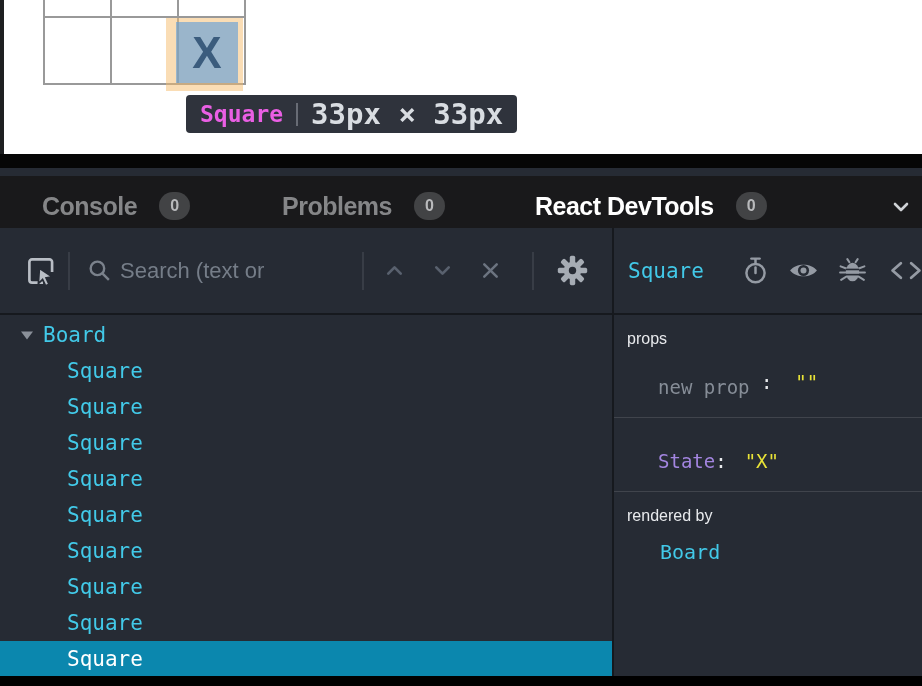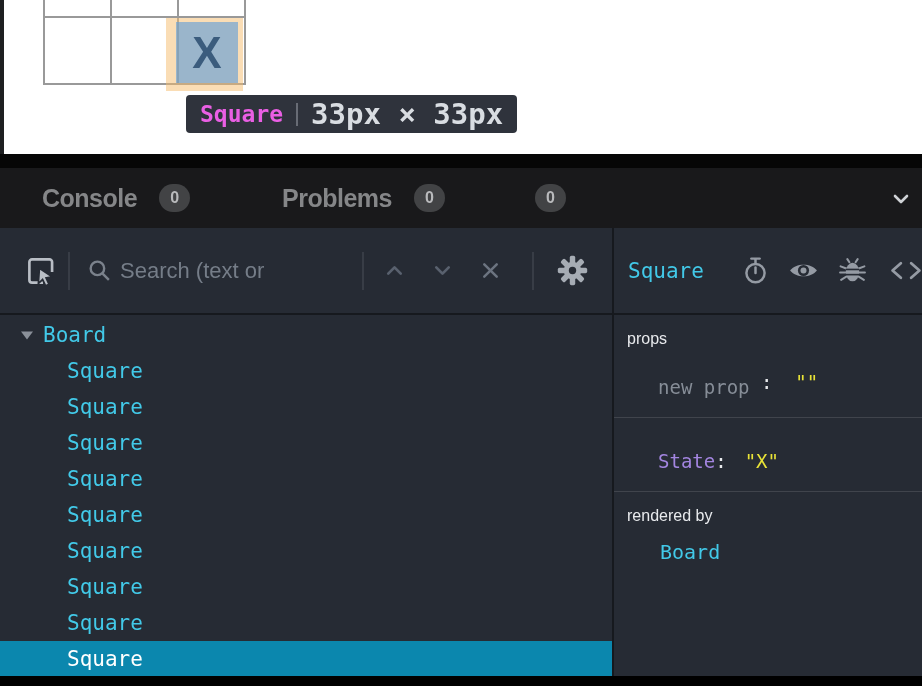--- a/index.html
+++ b/index.html
@@ -30,21 +30,21 @@
     align-items:center;gap:13px;padding:0 14px;background:#2f333c;border-radius:4px;}
   .tt-name{color:var(--magenta);font-weight:700;font-size:23px;}
   .tt-div{width:2px;height:23px;background:#686c75;}
   .tt-dims{color:#d9dde2;font-weight:700;font-size:29px;}
 
   
   .sep-top{position:absolute;left:0;top:154px;width:922px;height:14px;background:#060606;}
   .bottom-strip{position:absolute;left:0;top:676px;width:922px;height:10px;background:#000;}
 
   
-  .tabbar{position:absolute;left:0;top:168px;width:922px;height:60px;background:var(--tabbar-bg);}
+  .tabbar{position:absolute;left:0;top:176px;width:922px;height:60px;background:var(--tabbar-bg);}
   .tab{position:absolute;top:0;height:60px;display:flex;align-items:center;gap:22px;cursor:default;}
   .tab-console{left:42px;} .tab-problems{left:282px;} .tab-react{left:535px;}
   .tab-label{font-size:25px;font-weight:700;color:#858688;letter-spacing:-0.5px;}
   .tab.active .tab-label{color:#ffffff;}
   .badge{min-width:31px;height:28px;border-radius:14px;background:#424345;
     color:#b9babc;font-size:16px;font-weight:700;display:flex;align-items:center;justify-content:center;padding:0 6px;}
   .tab-chevron{position:absolute;right:8px;top:18px;}
 
   
   .devtools{position:absolute;left:0;top:228px;width:922px;height:448px;background:var(--panel-bg);}
@@ -113,20 +113,21 @@
   <div class="tabbar">
     <div class="tab tab-console">
       <span class="tab-label">Console</span>
       <span class="badge">0</span>
     </div>
     <div class="tab tab-problems">
       <span class="tab-label">Problems</span>
       <span class="badge">0</span>
     </div>
     <div class="tab tab-react active">
+      <span class="tab-label">React DevTools</span>
       <span class="badge">0</span>
     </div>
     <span class="tab-chevron">
       <svg width="26" height="26" viewBox="0 0 26 26">
           <polyline points="7,10 13,16 19,10" fill="none" stroke="#cfd2d6" stroke-width="2.6" stroke-linecap="round" stroke-linejoin="round"></polyline>
         </svg>
     </span>
   </div>
 
   <div class="devtools">

